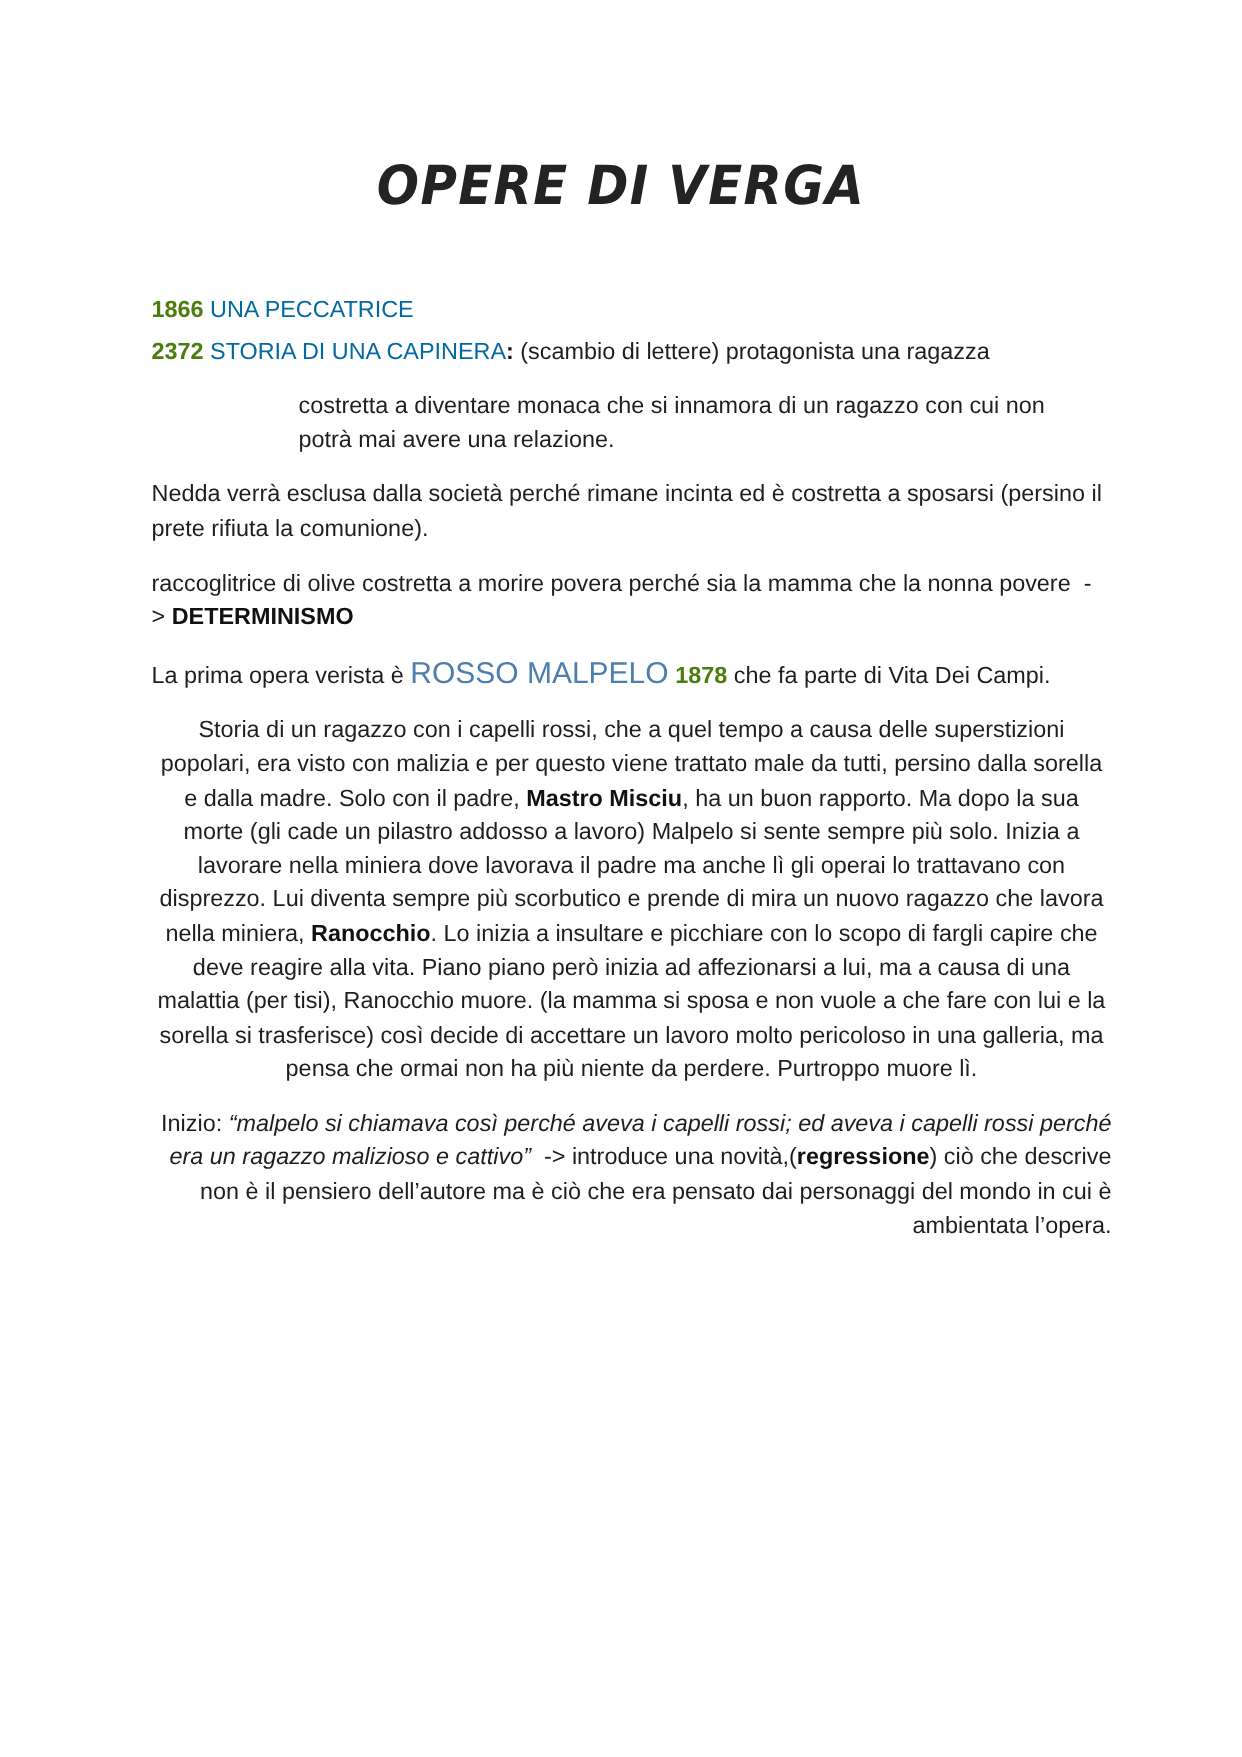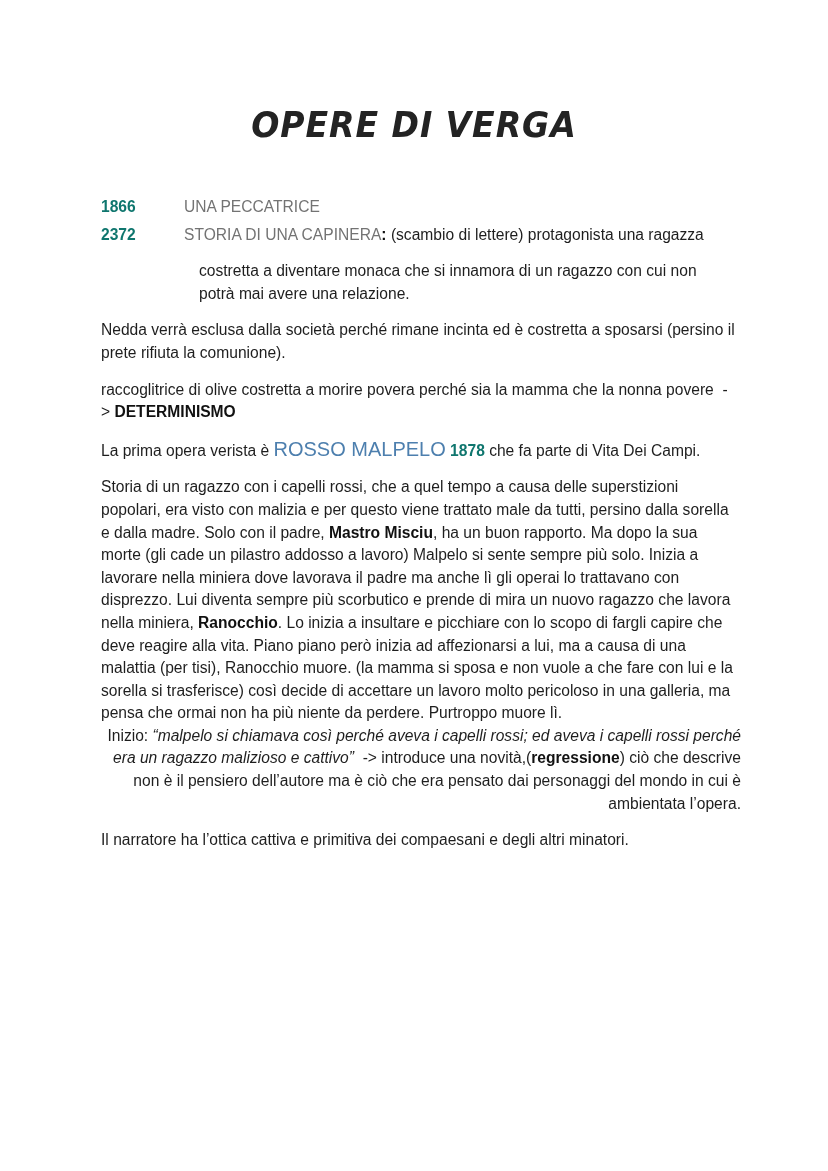--- a/index.html
+++ b/index.html
@@ -37,22 +37,22 @@
     }
     .content {
       position: absolute;
       left: 101px;
       top: 196px;
       width: 640px;
       font-size: 15.6px;
       line-height: 22.6px;
     }
     .line { margin: 0; }
-    .year { font-weight: bold; color: #0f766e; }
-    .work { color: #737373; margin-left: 44px; }
+    .year { font-weight: bold; color: #4d7c0f; }
+    .work { color: #0369a1; }
     .colon { font-weight: bold; color: #111; }
     .bold { font-weight: bold; color: #111; }
     .indent { padding-left: 98px; }
     .big-work { font-size: 20px; color: #4d7fae; }
     em { font-style: italic; }
     p { margin: 0; }
   </style>
 </head>
 <body>
 
@@ -76,24 +76,23 @@
     <p style="margin-bottom:14px;">Nedda verrà esclusa dalla società perché rimane incinta ed è costretta a sposarsi (persino il prete rifiuta la comunione).</p>
     <p style="margin-bottom:14px; padding-right:10px;">
       <span style="white-space:pre-wrap;">raccoglitrice di olive costretta a morire povera perché sia la mamma che la nonna povere  -&gt; </span><span class="bold">DETERMINISMO</span>
     </p>
 
     <p style="margin-bottom:14px;">
       <span>La prima opera verista è </span><span class="big-work">ROSSO MALPELO</span>
       <span class="year">1878</span><span> che fa parte di Vita Dei Campi.</span>
     </p>
 
-    <p style="">
+    <p style="margin-bottom:14px;text-align:center;">
       <span>Storia di un ragazzo con i capelli rossi, che a quel tempo a causa delle superstizioni popolari, era visto con malizia e per questo viene trattato male da tutti, persino dalla sorella e dalla madre. Solo con il padre, </span><span class="bold">Mastro Misciu</span><span>, ha un buon rapporto. Ma dopo la sua morte (gli cade un pilastro addosso a lavoro) Malpelo si sente sempre più solo. Inizia a lavorare nella miniera dove lavorava il padre ma anche lì gli operai lo trattavano con disprezzo. Lui diventa sempre più scorbutico e prende di mira un nuovo ragazzo che lavora nella miniera, </span><span class="bold">Ranocchio</span><span>. Lo inizia a insultare e picchiare con lo scopo di fargli capire che deve reagire alla vita. Piano piano però inizia ad affezionarsi a lui, ma a causa di una malattia (per tisi), Ranocchio muore. (la mamma si sposa e non vuole a che fare con lui e la sorella si trasferisce) così decide di accettare un lavoro molto pericoloso in una galleria, ma pensa che ormai non ha più niente da perdere. Purtroppo muore lì.</span>
     </p>
 
     <p style="margin-bottom:14px;text-align:right;">
       <span>Inizio: </span><em>“malpelo si chiamava così perché aveva i capelli rossi; ed aveva i capelli rossi perché era un ragazzo malizioso e cattivo”</em><span style="white-space:pre-wrap;">  -&gt; introduce una novità,(</span><span class="bold">regressione</span><span>) ciò che descrive non è il pensiero dell’autore ma è ciò che era pensato dai personaggi del mondo in cui è ambientata l’opera.</span>
     </p>
 
-    <p>Il narratore ha l’ottica cattiva e primitiva dei compaesani e degli altri minatori.</p>
 
   </div>
 </div>
 
 </body></html>

